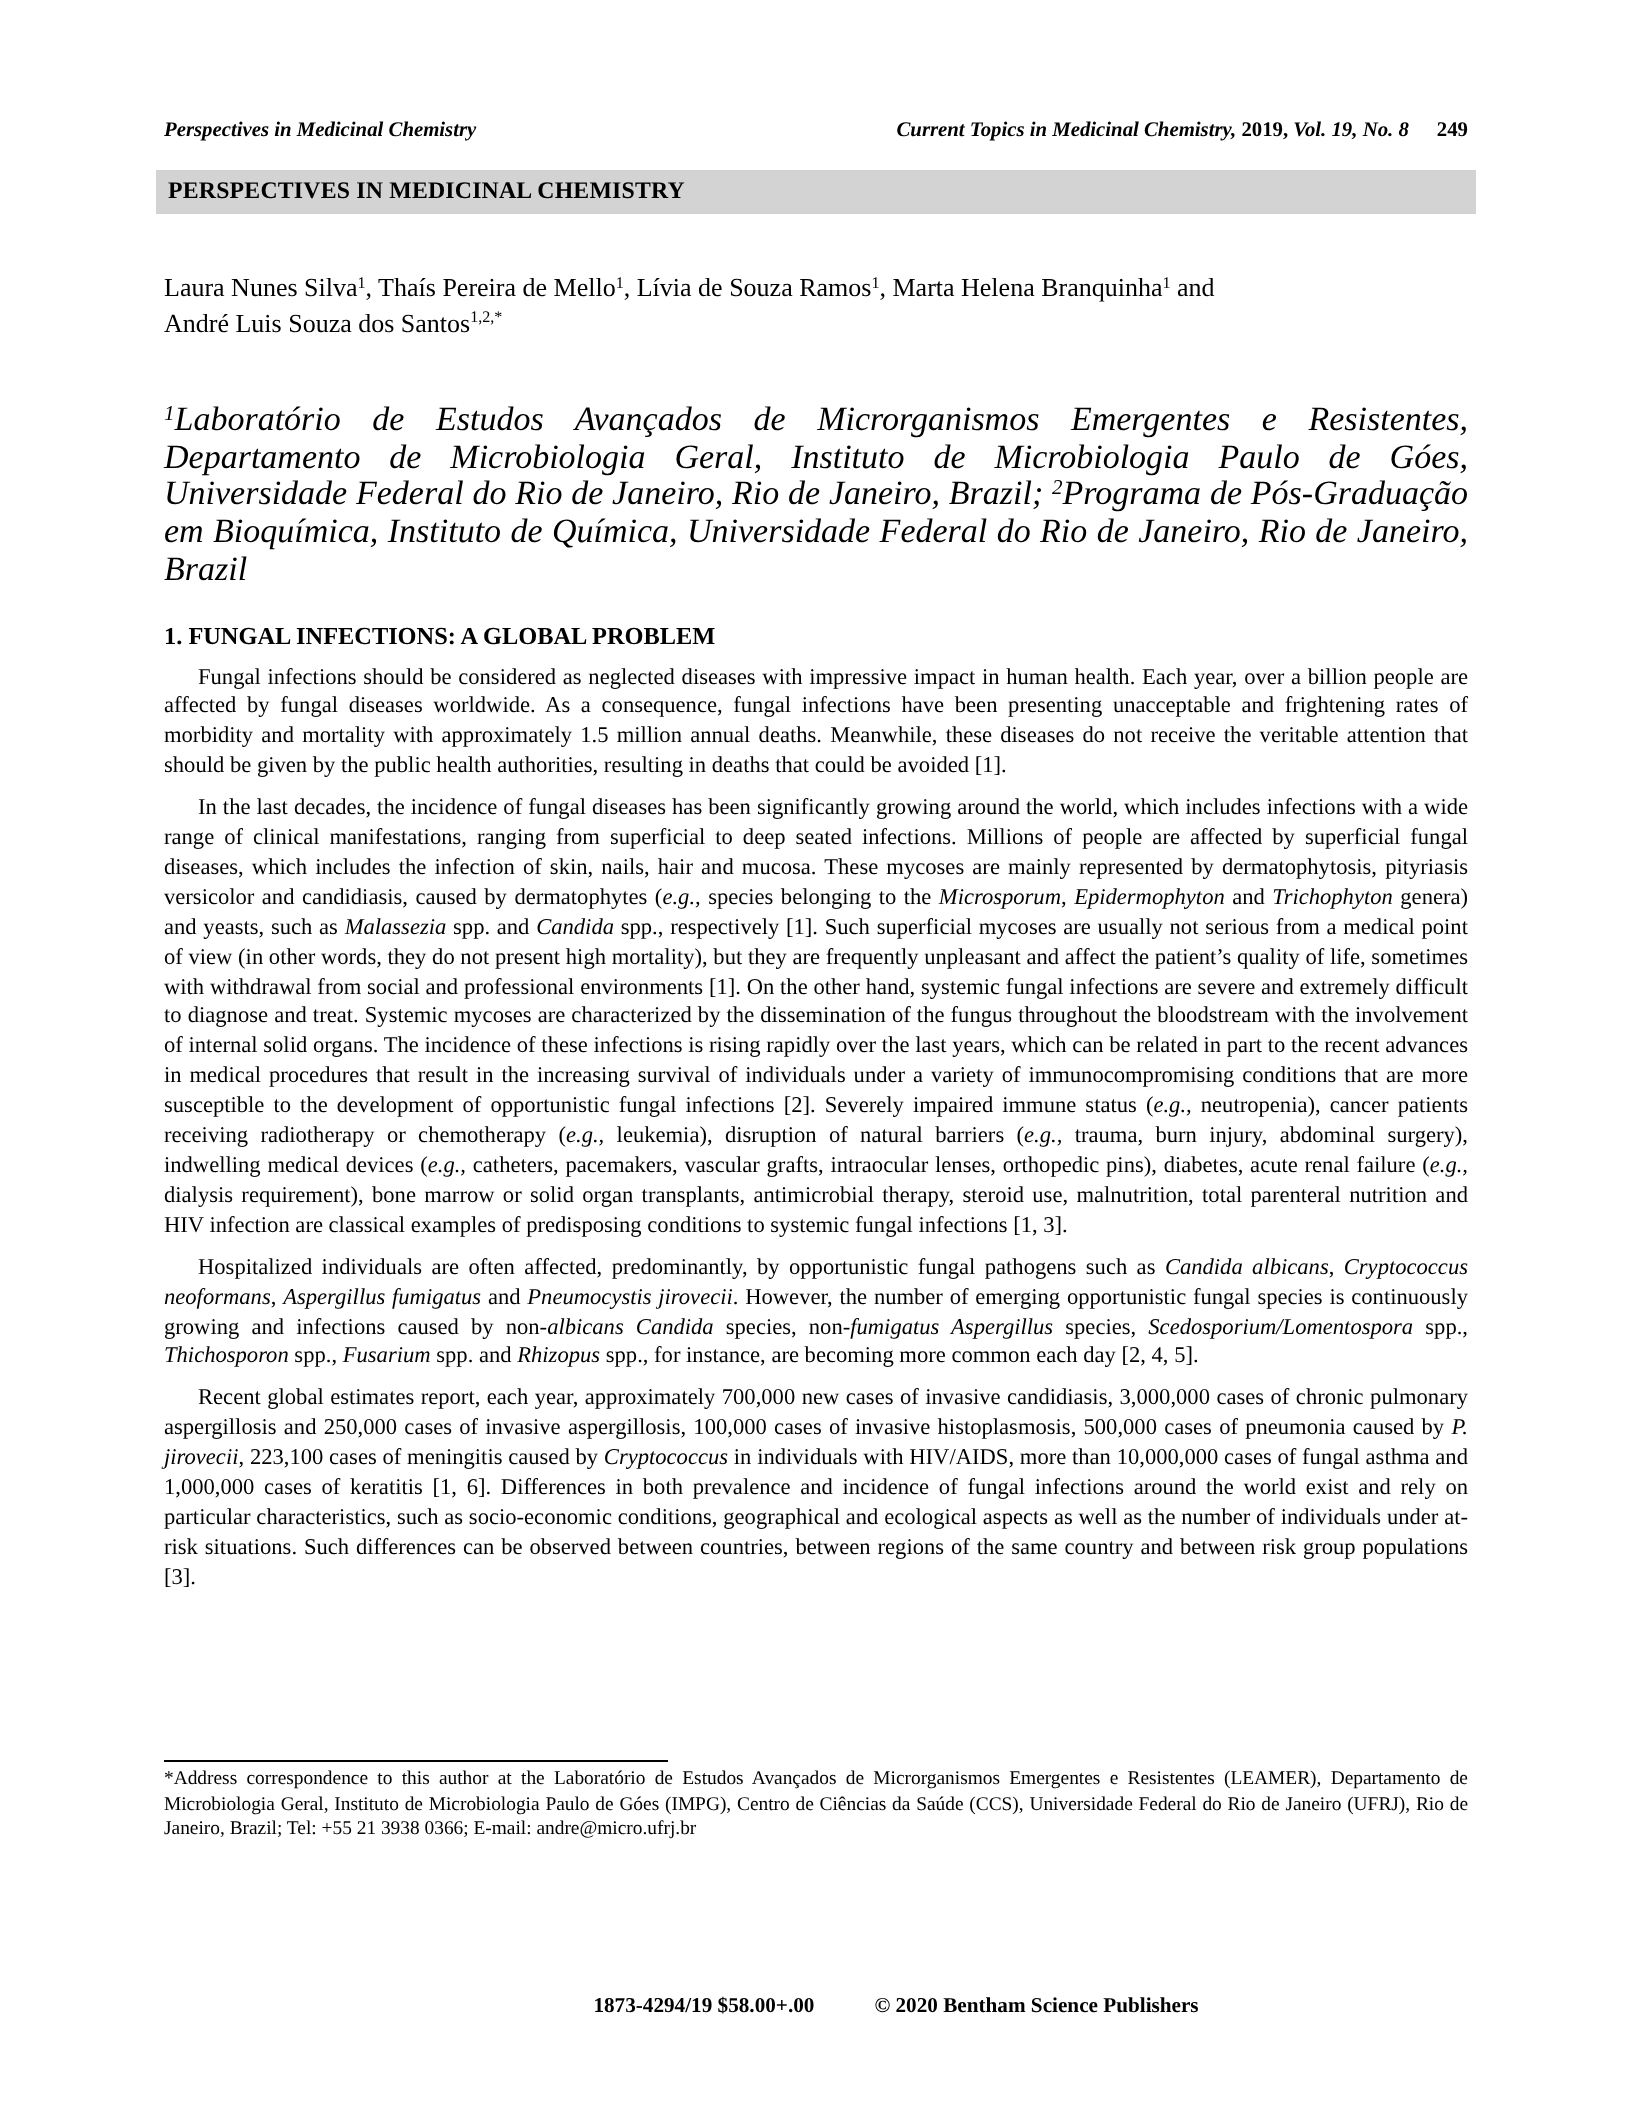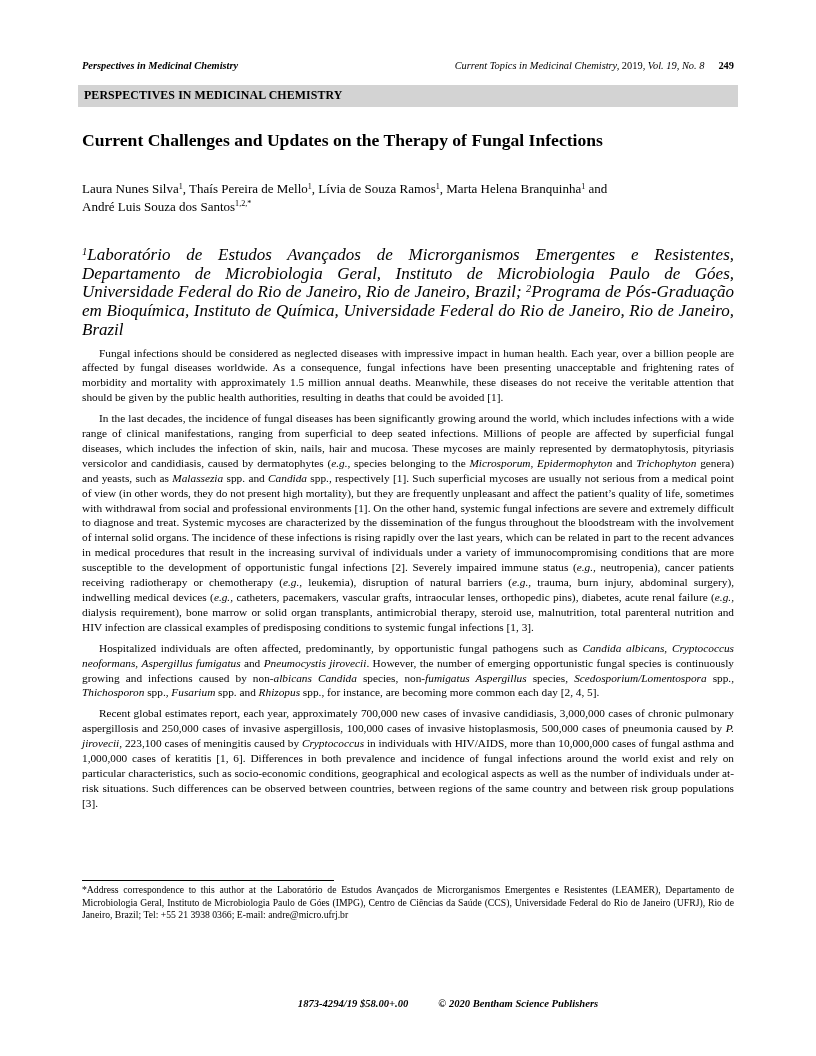--- a/index.html
+++ b/index.html
@@ -5,21 +5,21 @@
   html, body { margin: 0; padding: 0; background: #ffffff; }
   .page {
     width: 816px; height: 1056px; box-sizing: border-box;
     position: relative; overflow: hidden; background: #ffffff;
     padding: 44px 82px 0 82px;
     font-family: "Liberation Serif", serif;
     color: #000000;
     margin-top: 16px;
   }
   .it { font-style: italic; }
-  .bd { font-weight: normal; }
+  .bd { font-weight: bold; }
   sup { font-size: 62%; line-height: 0; vertical-align: baseline; position: relative; top: -0.5em; }
 
   .running-head {
     display: flex; justify-content: space-between; align-items: baseline;
     font-size: 10.4px; font-weight: bold;
   }
   .rh-left { font-style: italic; white-space: nowrap; }
   .rh-right { white-space: nowrap; }
   .rh-pagenum { margin-left: 14px; font-weight: bold; }
 
@@ -67,43 +67,42 @@
   .footnote-text {
     margin: 0; font-size: 9.7px; line-height: 12.5px; text-align: justify;
   }
 
   .page-footer {
     position: absolute; left: 82px; right: 82px; top: 982px;
     display: flex; justify-content: center; gap: 30px;
     font-size: 10.6px; font-weight: bold;
     transform: translateX(40px);
     white-space: nowrap;
-    font-style: italic;
   }
 </style>
 </head>
 <body>
 
 <div class="page">
 
   <div class="running-head">
     <span class="rh-left">Perspectives in Medicinal Chemistry</span>
     <span class="rh-right"><span><span class="it bd">Current Topics in Medicinal Chemistry, </span><span class="bd">2019, </span><span class="it bd">Vol. 19, No. 8</span></span><span class="rh-pagenum">249</span></span>
   </div>
 
   <div class="banner">
     <span>PERSPECTIVES IN MEDICINAL CHEMISTRY</span>
   </div>
 
-  <h1 class="title">Current Challenges and Updates on the Therapy of Fungal Infections</h1>
 
   <p class="authors">Laura Nunes Silva<sup>1</sup>, Thaís Pereira de Mello<sup>1</sup>, Lívia de Souza Ramos<sup>1</sup>, Marta Helena Branquinha<sup>1</sup> and<br>André Luis Souza dos Santos<sup>1,2,*</sup></p>
 
   <p class="affiliations"><sup>1</sup>Laboratório de Estudos Avançados de Microrganismos Emergentes e Resistentes, Departamento de Microbiologia Geral, Instituto de Microbiologia Paulo de Góes, Universidade Federal do Rio de Janeiro, Rio de Janeiro, Brazil; <sup>2</sup>Programa de Pós-Graduação em Bioquímica, Instituto de Química, Universidade Federal do Rio de Janeiro, Rio de Janeiro, Brazil</p>
 
+  <h2 class="section-heading">1. FUNGAL INFECTIONS: A GLOBAL PROBLEM</h2>
 
   <p class="body-par">Fungal infections should be considered as neglected diseases with impressive impact in human health. Each year, over a billion people are affected by fungal diseases worldwide. As a consequence, fungal infections have been presenting unacceptable and frightening rates of morbidity and mortality with approximately 1.5 million annual deaths. Meanwhile, these diseases do not receive the veritable attention that should be given by the public health authorities, resulting in deaths that could be avoided [1].</p>
   <p class="body-par">In the last decades, the incidence of fungal diseases has been significantly growing around the world, which includes infections with a wide range of clinical manifestations, ranging from superficial to deep seated infections. Millions of people are affected by superficial fungal diseases, which includes the infection of skin, nails, hair and mucosa. These mycoses are mainly represented by dermatophytosis, pityriasis versicolor and candidiasis, caused by dermatophytes (<span class="it">e.g.,</span> species belonging to the <span class="it">Microsporum</span>, <span class="it">Epidermophyton</span> and <span class="it">Trichophyton</span> genera) and yeasts, such as <span class="it">Malassezia</span> spp. and <span class="it">Candida</span> spp., respectively [1]. Such superficial mycoses are usually not serious from a medical point of view (in other words, they do not present high mortality), but they are frequently unpleasant and affect the patient’s quality of life, sometimes with withdrawal from social and professional environments [1]. On the other hand, systemic fungal infections are severe and extremely difficult to diagnose and treat. Systemic mycoses are characterized by the dissemination of the fungus throughout the bloodstream with the involvement of internal solid organs. The incidence of these infections is rising rapidly over the last years, which can be related in part to the recent advances in medical procedures that result in the increasing survival of individuals under a variety of immunocompromising conditions that are more susceptible to the development of opportunistic fungal infections [2]. Severely impaired immune status (<span class="it">e.g.,</span> neutropenia), cancer patients receiving radiotherapy or chemotherapy (<span class="it">e.g.,</span> leukemia), disruption of natural barriers (<span class="it">e.g.,</span> trauma, burn injury, abdominal surgery), indwelling medical devices (<span class="it">e.g.,</span> catheters, pacemakers, vascular grafts, intraocular lenses, orthopedic pins), diabetes, acute renal failure (<span class="it">e.g.,</span> dialysis requirement), bone marrow or solid organ transplants, antimicrobial therapy, steroid use, malnutrition, total parenteral nutrition and HIV infection are classical examples of predisposing conditions to systemic fungal infections [1, 3].</p>
   <p class="body-par">Hospitalized individuals are often affected, predominantly, by opportunistic fungal pathogens such as <span class="it">Candida albicans</span>, <span class="it">Cryptococcus neoformans</span>, <span class="it">Aspergillus fumigatus</span> and <span class="it">Pneumocystis jirovecii</span>. However, the number of emerging opportunistic fungal species is continuously growing and infections caused by non-<span class="it">albicans Candida</span> species, non-<span class="it">fumigatus Aspergillus</span> species, <span class="it">Scedosporium/Lomentospora</span> spp., <span class="it">Thichosporon</span> spp., <span class="it">Fusarium</span> spp. and <span class="it">Rhizopus</span> spp., for instance, are becoming more common each day [2, 4, 5].</p>
   <p class="body-par">Recent global estimates report, each year, approximately 700,000 new cases of invasive candidiasis, 3,000,000 cases of chronic pulmonary aspergillosis and 250,000 cases of invasive aspergillosis, 100,000 cases of invasive histoplasmosis, 500,000 cases of pneumonia caused by <span class="it">P. jirovecii</span>, 223,100 cases of meningitis caused by <span class="it">Cryptococcus</span> in individuals with HIV/AIDS, more than 10,000,000 cases of fungal asthma and 1,000,000 cases of keratitis [1, 6]. Differences in both prevalence and incidence of fungal infections around the world exist and rely on particular characteristics, such as socio-economic conditions, geographical and ecological aspects as well as the number of individuals under at-risk situations. Such differences can be observed between countries, between regions of the same country and between risk group populations [3].</p>
 
   <div class="footnote">
     <div class="footnote-rule"></div>
     <p class="footnote-text">*Address correspondence to this author at the Laboratório de Estudos Avançados de Microrganismos Emergentes e Resistentes (LEAMER), Departamento de Microbiologia Geral, Instituto de Microbiologia Paulo de Góes (IMPG), Centro de Ciências da Saúde (CCS), Universidade Federal do Rio de Janeiro (UFRJ), Rio de Janeiro, Brazil; Tel: +55 21 3938 0366; E-mail: andre@micro.ufrj.br</p>
   </div>

